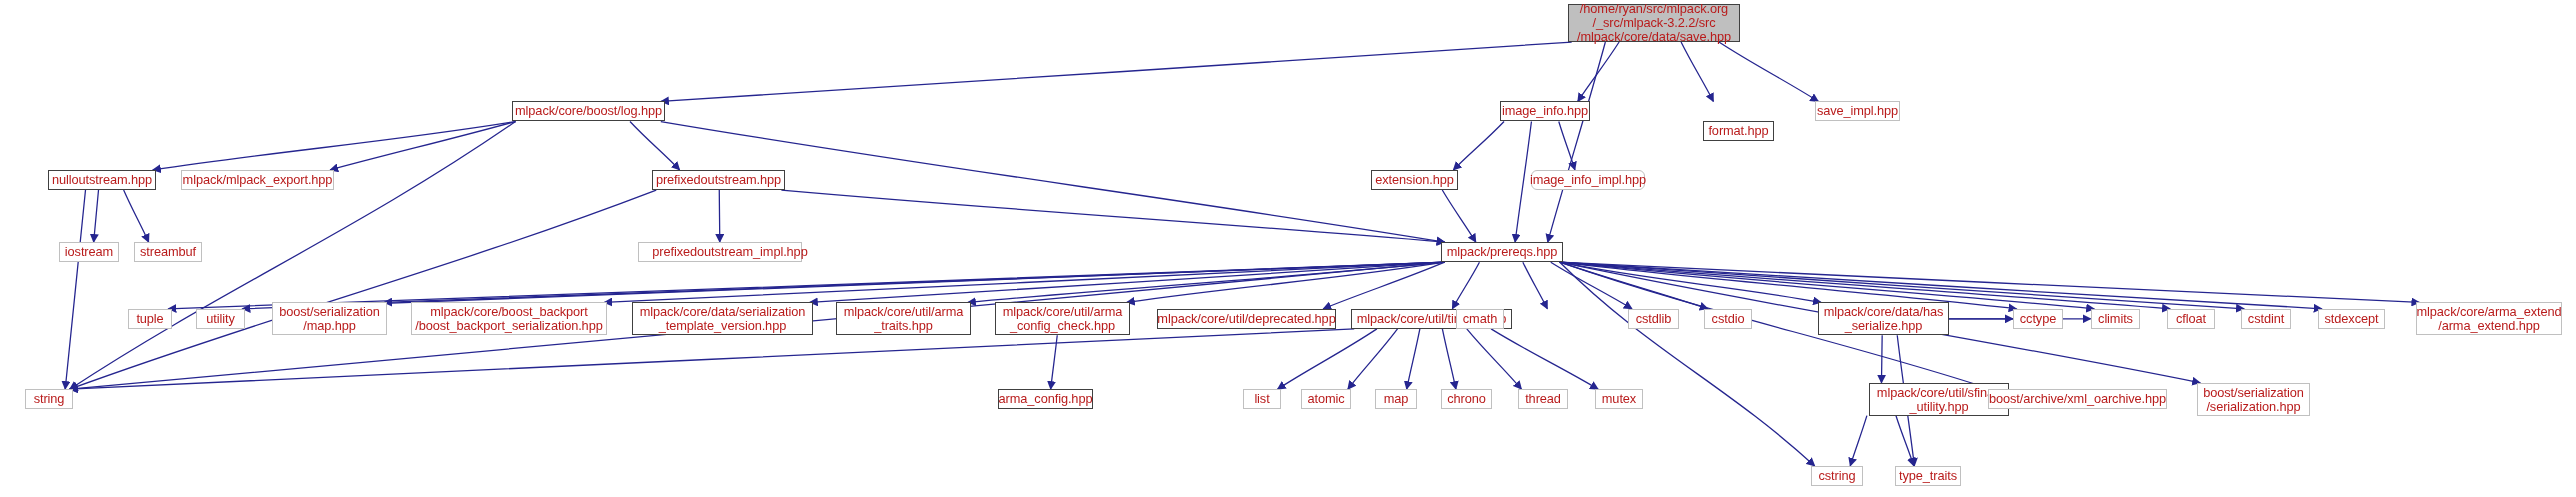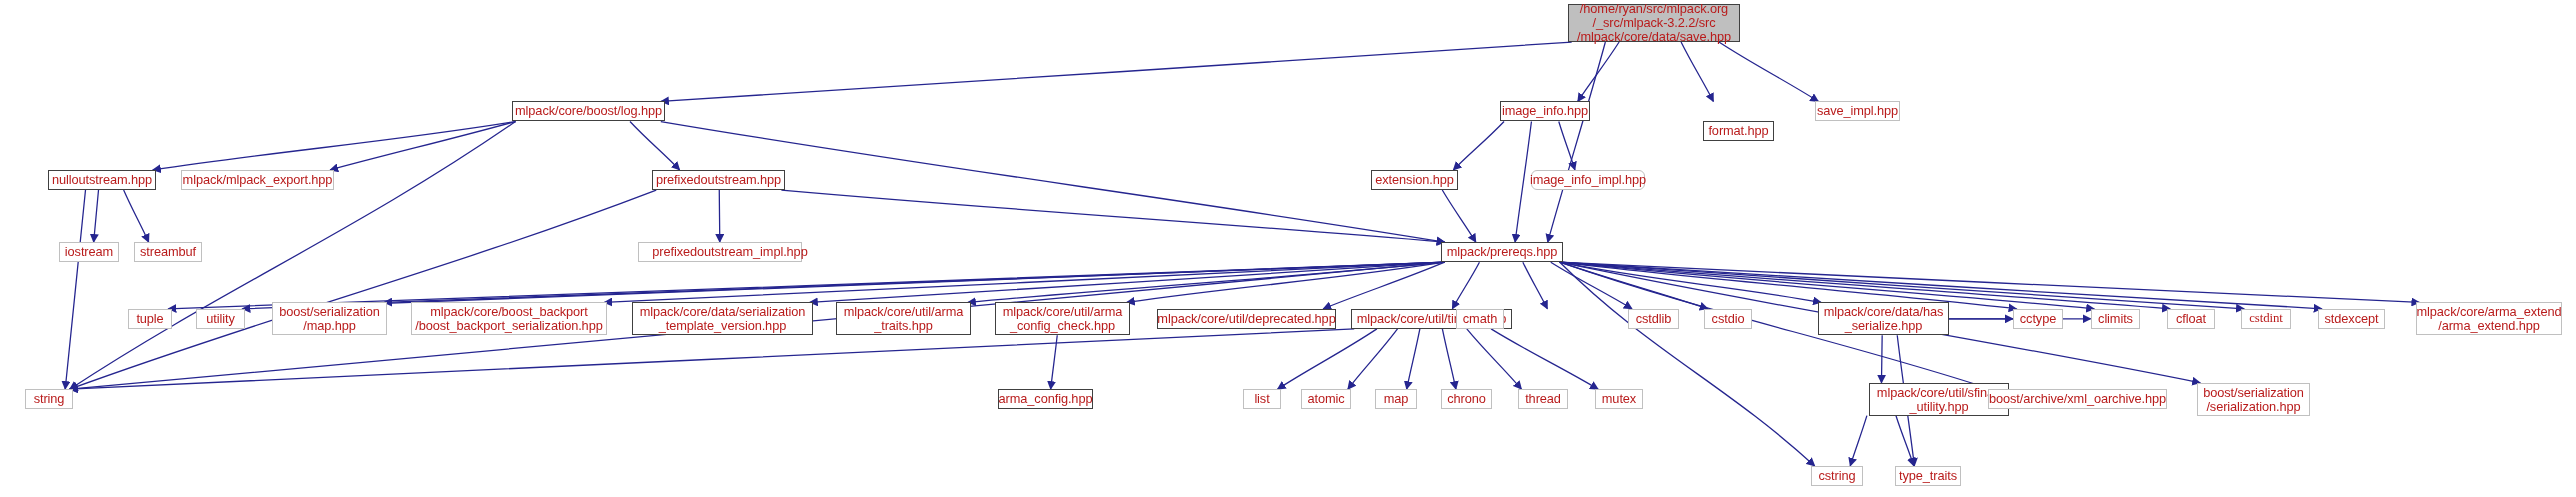--- a/index.html
+++ b/index.html
@@ -140,21 +140,21 @@
       <div class="node mid" style="left: 1157px; top: 309px; width: 179px; height: 20px;">mlpack/core/util/deprecated.hpp</div>
       <div class="node bold" style="left: 1351px; top: 309px; width: 161px; height: 20px;">mlpack/core/util/timers.hpp</div>
       <div class="node thin" style="left: 1456px; top: 309px; width: 48px; height: 20px;">cmath</div>
       <div class="node thin" style="left: 1628px; top: 309px; width: 51px; height: 20px;">cstdlib</div>
       <div class="node thin" style="left: 1704px; top: 309px; width: 48px; height: 20px;">cstdio</div>
       <div class="node bold" style="left: 1818px; top: 302px; width: 131px; height: 33px;">mlpack/core/data/has
 _serialize.hpp</div>
       <div class="node thin" style="left: 2013px; top: 309px; width: 50px; height: 20px;">cctype</div>
       <div class="node thin" style="left: 2091px; top: 309px; width: 49px; height: 20px;">climits</div>
       <div class="node thin" style="left: 2167px; top: 309px; width: 48px; height: 20px;">cfloat</div>
-      <div class="node thin" style="left: 2241px; top: 309px; width: 50px; height: 20px; font-family: Liberation Serif, serif;">cstdint</div>
+      <div class="node thin" style="left: 2241px; top: 309px; width: 50px; height: 20px;">cstdint</div>
       <div class="node thin" style="left: 2318px; top: 309px; width: 67px; height: 20px;">stdexcept</div>
       <div class="node thin" style="left: 2416px; top: 302px; width: 146px; height: 33px;">mlpack/core/arma_extend
 /arma_extend.hpp</div>
       <div class="node thin" style="left: 25px; top: 389px; width: 48px; height: 20px;">string</div>
       <div class="node bold" style="left: 998px; top: 389px; width: 95px; height: 20px;">arma_config.hpp</div>
       <div class="node thin" style="left: 1243px; top: 389px; width: 38px; height: 20px;">list</div>
       <div class="node thin" style="left: 1301px; top: 389px; width: 50px; height: 20px;">atomic</div>
       <div class="node thin" style="left: 1375px; top: 389px; width: 42px; height: 20px;">map</div>
       <div class="node thin" style="left: 1441px; top: 389px; width: 51px; height: 20px;">chrono</div>
       <div class="node thin" style="left: 1518px; top: 389px; width: 50px; height: 20px;">thread</div>

